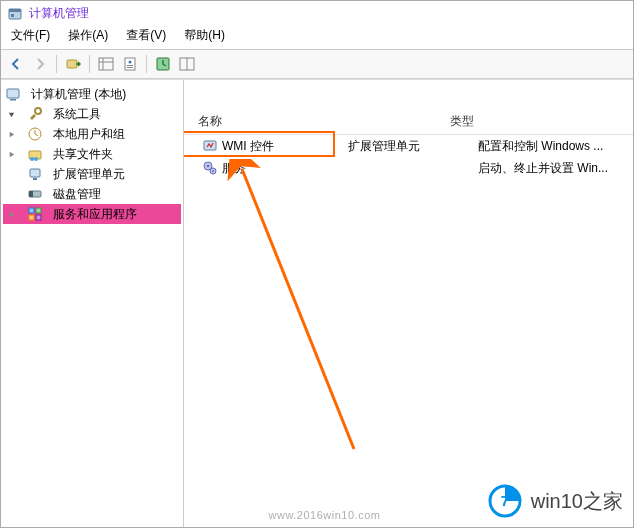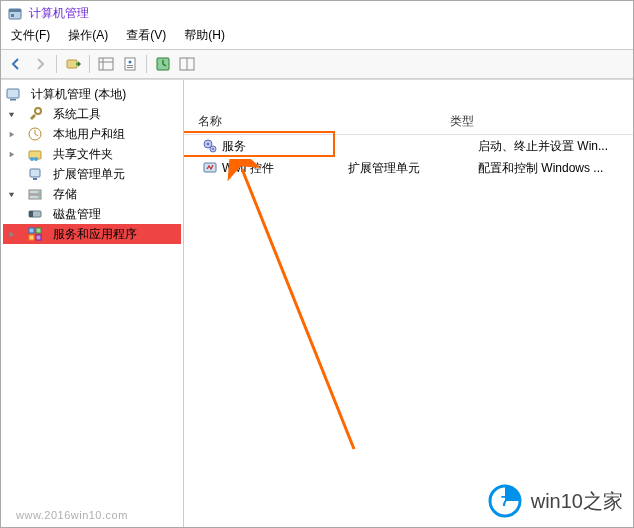--- a/index.html
+++ b/index.html
@@ -94,33 +94,33 @@
     position: absolute;
     pointer-events: none;
   }
   
   .tree ul { list-style: none; margin: 0; padding: 0; }
   .tree li { white-space: nowrap; }
   .tree-row {
     display: flex; align-items: center; height: 20px;
     padding-left: 2px; gap: 10px; cursor: default;
   }
-  .tree-row.selected { background: #ef4444; }
+  .tree-row.selected { background: #ec4899; }
   .twist {
     width: 12px; height: 12px; display:inline-flex; align-items:center; justify-content:center;
     color:#555;
   }
   .twist svg { width:9px; height:9px; }
   .node-icon { width:16px; height:16px; display:inline-flex; align-items:center; justify-content:center; }
   .children { padding-left: 16px; }
   
   .watermark {
     position: absolute;
     bottom: 6px; left:0; right:0;
-    text-align: left;
+    text-align: center;
     font-size: 11px;
     color: rgba(120,120,120,.6);
     letter-spacing: .5px;
     margin-left: 15px;
   }
   .brand {
     position: absolute;
     right: 10px; bottom: 8px;
     display: flex; align-items: center; gap: 8px;
     font-size: 20px; color:#444;
@@ -275,36 +275,20 @@
                           <rect x="3" y="3" width="10" height="8" rx="1" fill="#cfe2f3" stroke="#5a7fa3"></rect>
                           <rect x="6" y="12" width="4" height="2" fill="#5a7fa3"></rect>
                         </svg>
                       </span>
                   <span>扩展管理单元</span>
                 </div>
                   </li>
               </ul>
             </li>
             <li>
-              <div class="tree-row">
-                <span class="twist">
-                    <svg viewBox="0 0 10 10">
-                      <path d="M2 3 L8 3 L5 8 Z" fill="#555"></path>
-                    </svg>
-                  </span>
-                <span class="node-icon">
-                    <svg viewBox="0 0 16 16">
-                      <rect x="2" y="4" width="12" height="4" fill="#cfd8dc" stroke="#888"></rect>
-                      <rect x="2" y="9" width="12" height="4" fill="#cfd8dc" stroke="#888"></rect>
-                      <circle cx="12" cy="6" r="0.8" fill="#4caf50"></circle>
-                      <circle cx="12" cy="11" r="0.8" fill="#4caf50"></circle>
-                    </svg>
-                  </span>
-                <span>存储</span>
-              </div>
               <ul class="children">
                 <li>
                     <div class="tree-row">
                   <span class="twist" style="visibility:hidden">
                         <svg viewBox="0 0 10 10"></svg>
                       </span>
                   <span class="node-icon">
                         <svg viewBox="0 0 16 16">
                           <rect x="2" y="5" width="12" height="6" rx="1" fill="#b0bec5" stroke="#607d8b"></rect>
                           <rect x="2" y="5" width="4" height="6" fill="#455a64"></rect>
@@ -342,54 +326,54 @@
   <div class="list-pane">
     <div class="list-header">
       <div class="col-name">名称</div>
       <div class="col-type">类型</div>
     </div>
 
     <div class="list-row">
       <div class="rcell col-name">
         <span class="row-icon">
           <svg viewBox="0 0 16 16">
+              <rect x="2" y="3" width="12" height="9" rx="1" fill="#cfe2f3" stroke="#5a7fa3"></rect>
+              <path d="M5 9 L7 6 L9 9 L11 5" fill="none" stroke="#d32f2f" stroke-width="1.3"></path>
+            </svg>
+        </span>
+        <span>WMI 控件</span>
+      </div>
+      <div class="rcell col-type">
+          <span>扩展管理单元</span>
+        </div>
+      <div class="rcell col-desc">
+          <span>配置和控制 Windows ...</span>
+        </div>
+    </div>
+
+    <div class="list-row">
+      <div class="rcell col-name">
+        <span class="row-icon">
+          <svg viewBox="0 0 16 16">
               <circle cx="6" cy="6" r="4" fill="#c5cae9" stroke="#5c6bc0"></circle>
               <circle cx="6" cy="6" r="1.3" fill="#5c6bc0"></circle>
               <circle cx="11" cy="11" r="3" fill="#c5cae9" stroke="#5c6bc0"></circle>
               <circle cx="11" cy="11" r="1" fill="#5c6bc0"></circle>
             </svg>
         </span>
         <span>服务</span>
       </div>
       <div class="rcell col-type">
           <span></span>
         </div>
       <div class="rcell col-desc">
           <span>启动、终止并设置 Win...</span>
         </div>
     </div>
 
-    <div class="list-row">
-      <div class="rcell col-name">
-        <span class="row-icon">
-          <svg viewBox="0 0 16 16">
-              <rect x="2" y="3" width="12" height="9" rx="1" fill="#cfe2f3" stroke="#5a7fa3"></rect>
-              <path d="M5 9 L7 6 L9 9 L11 5" fill="none" stroke="#d32f2f" stroke-width="1.3"></path>
-            </svg>
-        </span>
-        <span>WMI 控件</span>
-      </div>
-      <div class="rcell col-type">
-          <span>扩展管理单元</span>
-        </div>
-      <div class="rcell col-desc">
-          <span>配置和控制 Windows ...</span>
-        </div>
-    </div>
-
     <div class="highlight-box" style="left:-4px; top:22px; width:155px; height:26px;"></div>
 
     <svg class="annotation-arrow" style="left:40px; top:50px;" width="140" height="300" viewBox="0 0 140 300">
       <defs>
         <marker id="ah" markerWidth="12" markerHeight="12" refX="2" refY="6" orient="auto">
           <path d="M0 0 L12 6 L0 12 L3 6 Z" fill="#ff6600"></path>
         </marker>
       </defs>
       <line x1="130" y1="290" x2="18" y2="10" stroke="#ff6600" stroke-width="3" marker-end="url(#ah)"></line>
     </svg>

